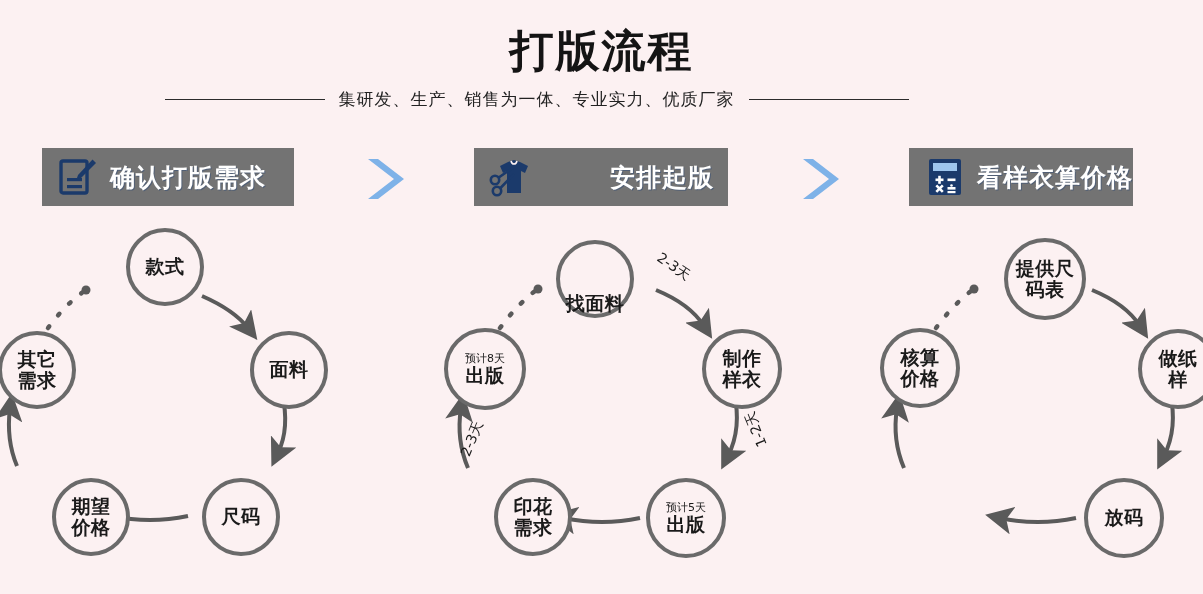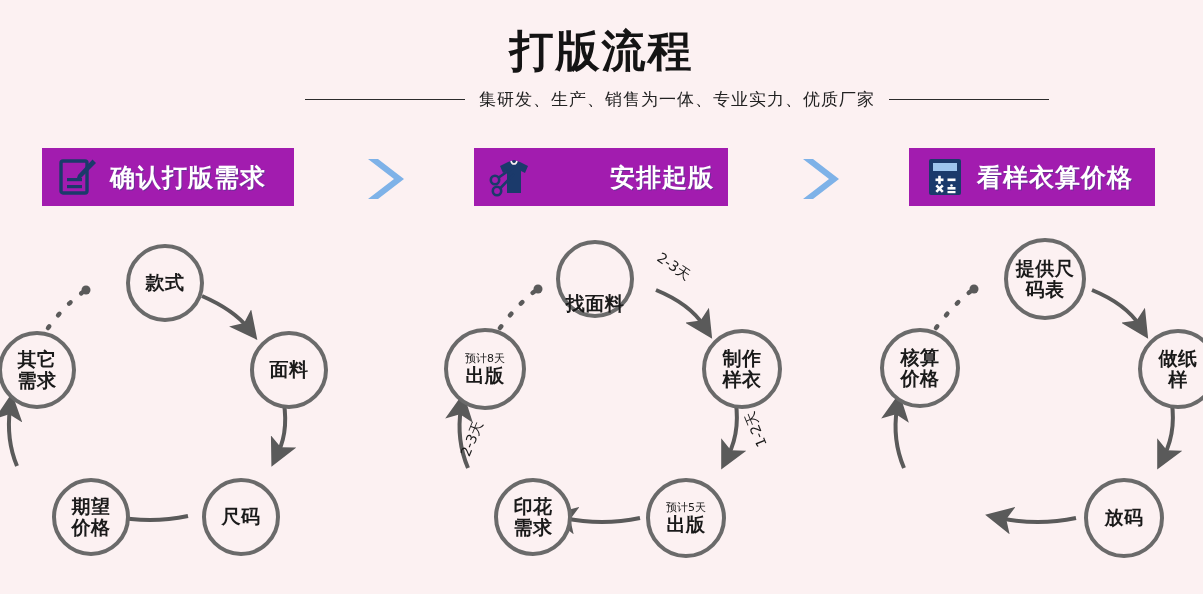--- a/index.html
+++ b/index.html
@@ -11,38 +11,38 @@
   }
   #page{ position:relative; width:1203px; height:594px; background:#FCF1F2; }
 
   
   .title{
     position:absolute; left:0; top:22px; width:1203px; text-align:center;
     font-size:44px; font-weight:bold; color:#141414; letter-spacing:2px;
     font-family:"DejaVu Sans","Liberation Sans",sans-serif;
   }
   .subwrap{
-    position:absolute; left:8px; top:88px; width:1041px;
-    display:flex; align-items:center; justify-content:flex-end; gap:14px;
+    position:absolute; left:16px; top:88px; width:1041px;
+    display:flex; align-items:center; justify-content:center; gap:14px;
   }
   .subline{ height:1px; width:160px; background:#2b2b2b; }
   .subtitle{
     font-size:17px; color:#222; letter-spacing:1px; white-space:nowrap;
     font-family:"DejaVu Sans","Liberation Sans",sans-serif;
   }
 
   
   .banner{
     position:absolute; top:148px; height:58px;
-    background:#a21caf; display:flex; align-items:center; gap:10px;
+    background:#737373; display:flex; align-items:center; gap:10px;
     padding:0 14px;
   }
   .banner.b1{ left:42px;  width:252px; }
   .banner.b2{ left:474px; width:254px;justify-content:space-between; }
-  .banner.b3{ left:909px; width:246px;text-align:right; }
+  .banner.b3{ left:909px; width:224px;text-align:right; }
   .banner-label{
     font-size:25px; font-weight:bold; color:#FFFFFF;
     text-shadow:1px 1px 0 rgba(40,70,120,.45);
     letter-spacing:1px; white-space:nowrap;
     font-family:"DejaVu Sans","Liberation Sans",sans-serif;
   }
   .b-icon{ width:44px; height:44px; flex:0 0 44px; display:block; }
 
   
   .chev{ position:absolute; top:155px; width:54px; height:48px; }
@@ -146,21 +146,21 @@
       <g fill="none" stroke="#5A5A5A" stroke-width="4" marker-end="url(#ah1)">
         <path d="M242 68 Q274 82 288 100"></path>
         <path d="M322 165 Q330 200 318 225"></path>
         <path d="M228 288 Q190 296 152 288"></path>
         <path d="M57 238 Q46 212 50 180"></path>
       </g>
       <path d="M88 100 Q104 78 123 64" fill="none" stroke="#5A5A5A" stroke-width="4.5" stroke-linecap="round" stroke-dasharray="2 14"></path>
       <circle cx="126" cy="62" r="4.5" fill="#5A5A5A"></circle>
     </svg>
 
-    <div class="node" style="left:166px; top:16px; width:78px; height:78px;">
+    <div class="node" style="left:166px; top:0; width:78px; height:78px;">
       <span class="big">款式</span>
     </div>
     <div class="node" style="left:290px; top:103px; width:78px; height:78px;">
       <span class="big">面料</span>
     </div>
     <div class="node" style="left:242px; top:250px; width:78px; height:78px;">
       <span class="big">尺码</span>
     </div>
     <div class="node" style="left:92px; top:250px; width:78px; height:78px; white-space:pre-line;">
       <span class="big">期望

